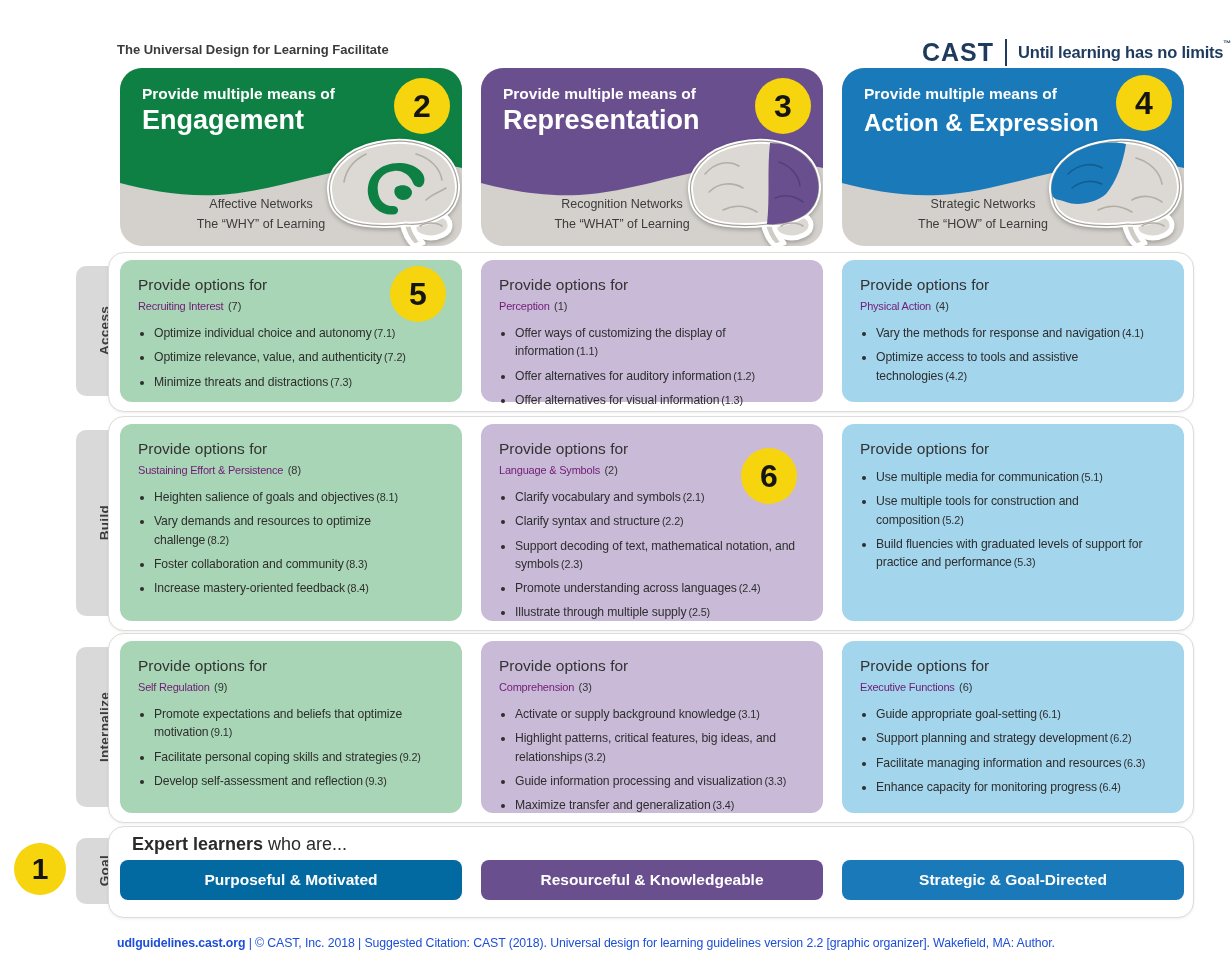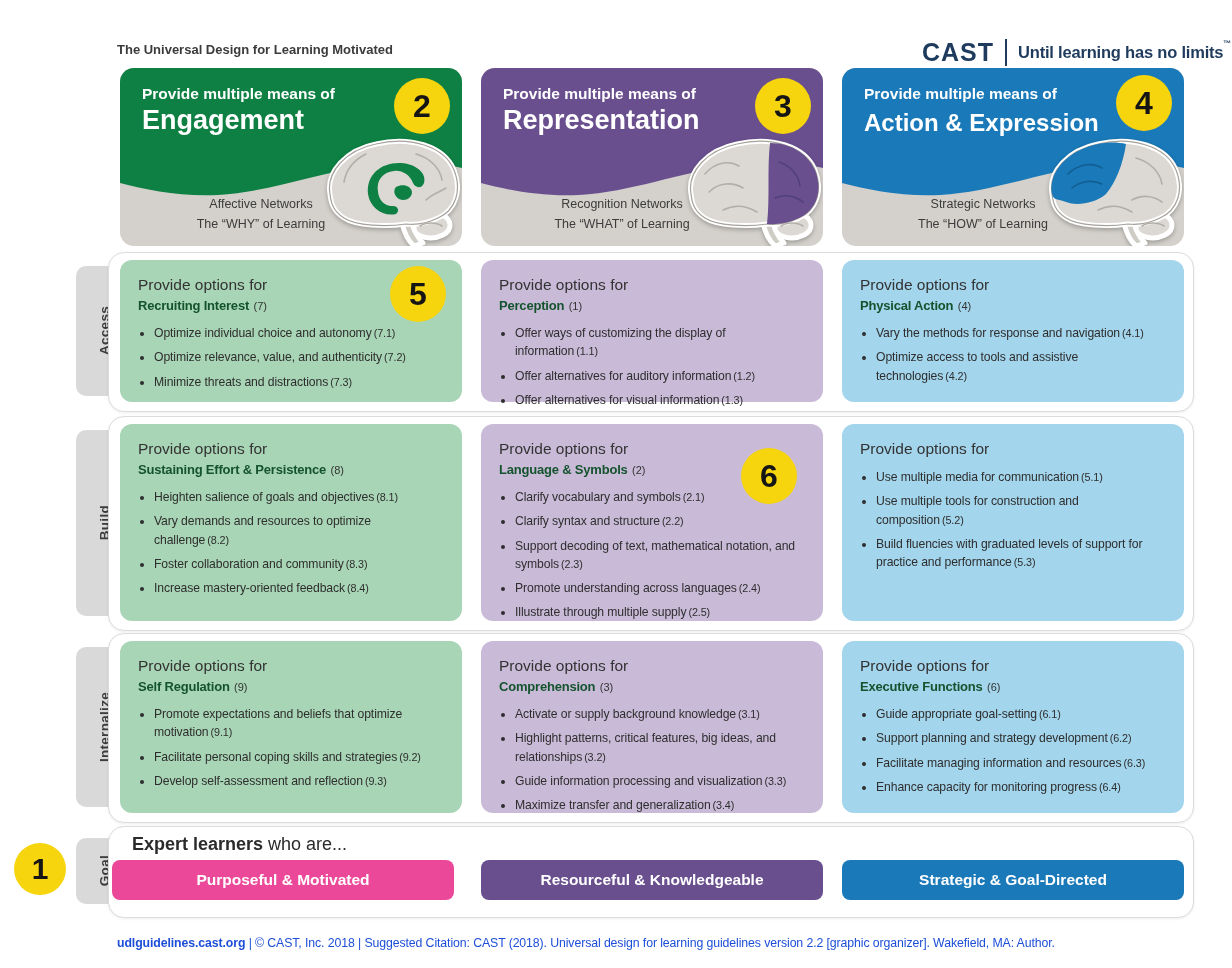--- a/index.html
+++ b/index.html
@@ -9,21 +9,21 @@
 
   
   .doc-title{position:absolute;left:117px;top:42px;font-size:13px;font-weight:bold;color:#3b3b3b;}
   .cast-logo{position:absolute;left:922px;top:38px;display:flex;align-items:center;gap:11px;color:#1e3a5c;}
   .cast-name{font-size:25px;font-weight:bold;letter-spacing:1px;}
   .cast-divider{width:2px;height:27px;background:#1e3a5c;}
   .cast-tagline{font-size:16.5px;font-weight:bold;letter-spacing:-0.2px;}
   .cast-tm{font-size:8px;vertical-align:top;position:relative;top:-4px;}
 
   
-  .banner{position:absolute;top:68px;width:342px;height:178px;border-radius:14px;
+  .banner{position:absolute;top:68px;width:342px;height:178px;border-radius:22px;
           background:#d4d1cc;overflow:hidden;}
   .banner.c1{left:120px}.banner.c2{left:481px}.banner.c3{left:842px}
   .banner-wave{position:absolute;inset:0;width:100%;height:100%;z-index:1;}
   .banner-lead{position:absolute;left:22px;top:17px;color:#fff;font-size:15.5px;font-weight:600;z-index:3;}
   .banner-title{position:absolute;left:22px;top:37px;color:#fff;font-size:27px;font-weight:bold;z-index:3;white-space:nowrap;}
   .banner.c3 .banner-title{font-size:24px;top:41px;}
   .badge{width:56px;height:56px;border-radius:50%;background:#f6d40e;color:#151515;
          display:flex;align-items:center;justify-content:center;font-size:32px;font-weight:bold;}
   .banner-badge{position:absolute;right:12px;top:10px;z-index:4;}
   .banner.c3 .banner-badge{top:7px;}
@@ -50,49 +50,49 @@
 
   
   .cell{position:absolute;width:342px;border-radius:12px;padding:16px 18px;box-sizing:border-box;z-index:2;}
   .cell.c1{left:120px}.cell.c2{left:481px}.cell.c3{left:842px}
   .r-access .cell, .cell.r-access{top:260px;height:142px}
   .cell.r-build{top:424px;height:197px}
   .cell.r-internalize{top:641px;height:172px}
   .green-cell{background:#a8d5b5}.purple-cell{background:#c9bbd8}.blue-cell{background:#a3d5ec}
   .cell-lead{font-size:15.5px;color:#333;}
   .cell-title-row{margin-top:2px;white-space:nowrap;}
-  .cell-title{font-size:13px;font-weight:bold;color:#14532d;letter-spacing:-0.2px;}
+  .cell-title{font-size:11px;font-weight:normal;color:#701a75;letter-spacing:-0.2px;}
   .cell-num{font-size:11px;color:#333;}
   .bullets{margin:10px 0 0 0;padding-left:16px;}
   .bullets li{font-size:12.2px;color:#2e2e2e;margin-bottom:6px;line-height:1.5;letter-spacing:-0.1px;}
   .b-num{font-size:10.8px;margin-left:2px;}
   .cell-badge{position:absolute;z-index:4;}
   .badge-5{right:16px;top:6px;}
   .badge-6{right:26px;top:24px;}
 
   
   .goal-badge{position:absolute;left:14px;top:843px;z-index:3;width:52px;height:52px;font-size:30px;}
   .goal-lead{position:absolute;left:132px;top:834px;font-size:18px;color:#2b2b2b;z-index:2;}
   .goal-btn{position:absolute;top:860px;width:342px;height:40px;border-radius:8px;color:#fff;
             font-weight:bold;font-size:15.5px;display:flex;align-items:center;justify-content:center;
             z-index:2;border:none;cursor:pointer;font-family:"Liberation Sans",sans-serif;}
-  #goal-btn-0{left:112px;background:#ec4899}
+  #goal-btn-0{left:120px;background:#0369a1}
   #goal-btn-1{left:481px;background:#6a4f8f}
   #goal-btn-2{left:842px;background:#1a79b8}
 
   
   .footer{position:absolute;left:117px;top:936px;font-size:12.3px;color:#1d4ed8;letter-spacing:-0.1px;}
   .footer .site{font-weight:bold;}
 </style>
 </head>
 <body>
 
 <div class="page">
 
-  <div class="doc-title">The Universal Design for Learning Motivated</div>
+  <div class="doc-title">The Universal Design for Learning Facilitate</div>
   <div class="cast-logo">
     <span class="cast-name">CAST</span>
     <span class="cast-divider"></span>
     <span class="cast-tagline"><span>Until learning has no limits</span><span class="cast-tm">™</span></span>
   </div>
 
   <div class="banner c1">
     <svg class="banner-wave" viewBox="0 0 342 178" preserveAspectRatio="none">
       <path d="M0,0 H342 V100 C316,93 288,92 252,97 C196,105 150,124 98,127 C62,129 26,122 0,115 Z" fill="#0e8043"></path>
     </svg>

